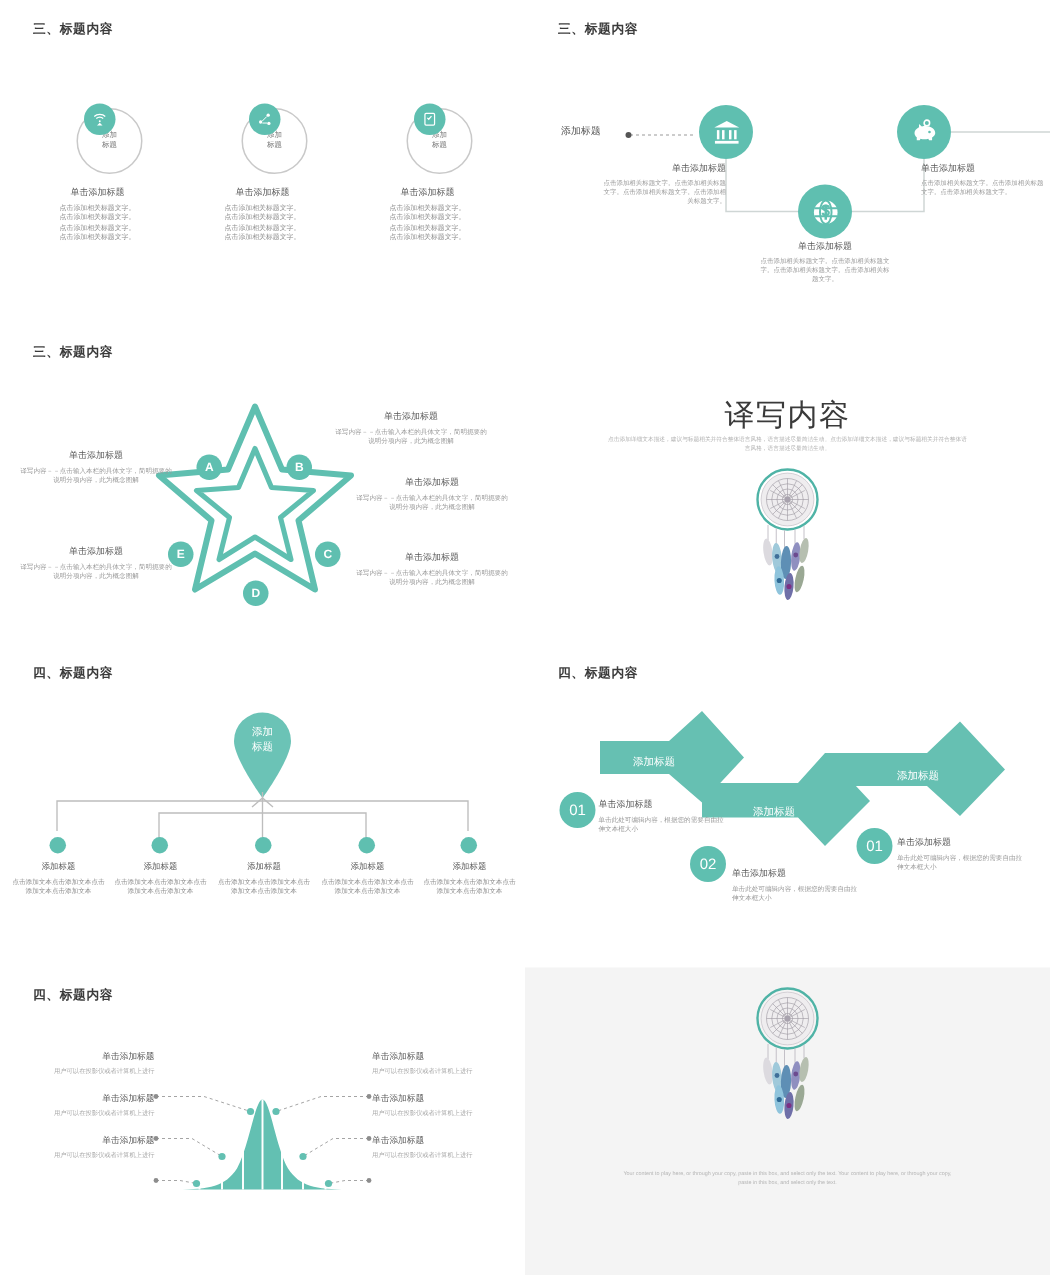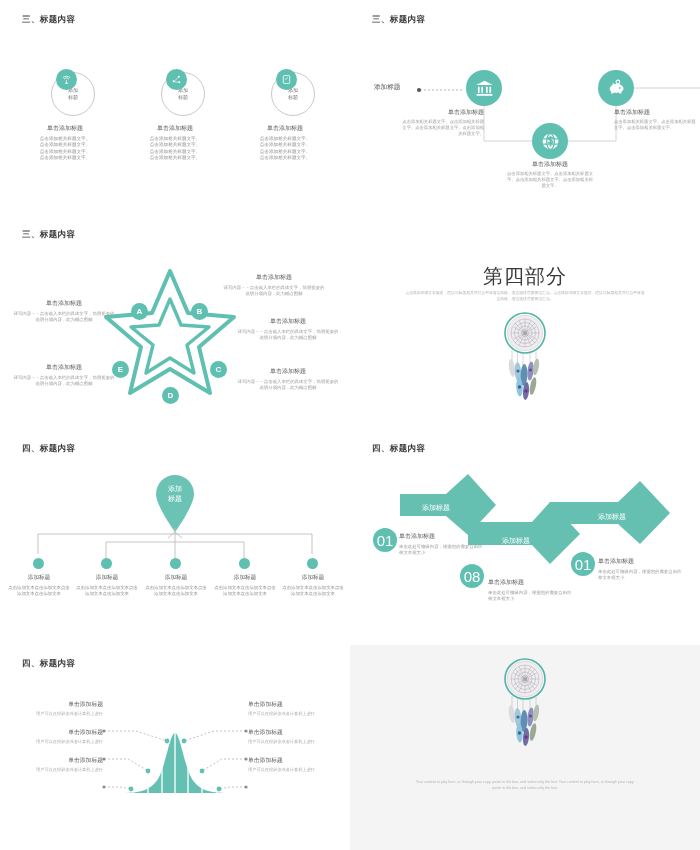--- a/index.html
+++ b/index.html
@@ -95,21 +95,21 @@
   .s5 .cap .b { font-size:4.4px; color:#8d8d8d; line-height:6.2px; margin-top:3px; }
 
   
   .s6 .arrows { position:absolute; left:0; top:42px; width:350px; height:100px; }
   .s6 .arrows svg { width:350px; height:100px; display:block; }
   .s6 .alabel { position:absolute; font-size:7px; color:#ffffff; }
   .s6 .al1 { left:72px; top:73px; }
   .s6 .al2 { left:152px; top:106px; }
   .s6 .al3 { left:248px; top:82px; }
   .s6 .num { position:absolute; width:24px; height:24px; border-radius:50%; background:#5fbfb0;
-      color:#fff; font-size:15px; display:flex; align-items:center; justify-content:center;text-align:center; }
+      color:#fff; font-size:10px; display:flex; align-items:center; justify-content:center;text-align:center; }
   .s6 .nm1 { left:23px; top:98px; }
   .s6 .nm2 { left:110px; top:134px; }
   .s6 .nm3 { left:221px; top:122px; }
   .s6 .blk { position:absolute; width:86px; }
   .s6 .blk .h { font-size:6px; color:#5a5a5a; }
   .s6 .blk .b { font-size:4.4px; color:#9a9a9a; line-height:6.2px; margin-top:3px; }
   .s6 .bk1 { left:49px; top:102px; }
   .s6 .bk2 { left:138px; top:148px; }
   .s6 .bk3 { left:248px; top:127px; }
 
@@ -291,21 +291,21 @@
       <div class="h">单击添加标题</div>
       <div class="b">译写内容－－点击输入本栏的具体文字，简明扼要的说明分项内容，此为概念图解</div>
     </div>
     <div class="blk b5">
       <div class="h">单击添加标题</div>
       <div class="b">译写内容－－点击输入本栏的具体文字，简明扼要的说明分项内容，此为概念图解</div>
     </div>
   </div>
 
   <div class="slide s4" style="left:350px;top:215px;">
-    <div class="sec-title">第四部分</div>
+    <div class="sec-title">译写内容</div>
     <div class="sec-sub">点击添加详细文本描述，建议与标题相关并符合整体语言风格，语言描述尽量简洁生动。点击添加详细文本描述，建议与标题相关并符合整体语言风格，语言描述尽量简洁生动。</div>
     <div class="catcher">
       <svg viewBox="0 0 72 100">
         <circle cx="36" cy="22" r="20" fill="none" stroke="#4fb3a6" stroke-width="1.6"></circle>
         <circle cx="36" cy="22" r="17.6" fill="#efedef" stroke="#cfcbd0" stroke-width="0.6"></circle>
         <g stroke="#8d8892" stroke-width="0.4" fill="none" opacity="0.85">
           <circle cx="36" cy="22" r="14"></circle>
             <circle cx="36" cy="22" r="10.5"></circle>
           <circle cx="36" cy="22" r="7"></circle>
             <circle cx="36" cy="22" r="3.4"></circle>
@@ -387,21 +387,21 @@
         <path d="M50 22 H96 L118 2 L146 33 L118 63 L96 44 H50 Z" fill="#66c0b2"></path>
         <path d="M118 50 H182 L200 30 L230 62 L200 92 L182 73 H118 Z" fill="#66c0b2"></path>
         <path d="M200 30 H268 L290 9 L320 41 L290 72 L268 52 H200 Z" fill="#66c0b2"></path>
       </svg>
     </div>
     <div class="alabel al1">添加标题</div>
     <div class="alabel al2">添加标题</div>
     <div class="alabel al3">添加标题</div>
 
     <div class="num nm1">01</div>
-    <div class="num nm2">08</div>
+    <div class="num nm2">02</div>
     <div class="num nm3">01</div>
 
     <div class="blk bk1">
       <div class="h">单击添加标题</div>
       <div class="b">单击此处可编辑内容，根据您的需要自由拉伸文本框大小</div>
     </div>
     <div class="blk bk2">
       <div class="h">单击添加标题</div>
       <div class="b">单击此处可编辑内容，根据您的需要自由拉伸文本框大小</div>
     </div>

